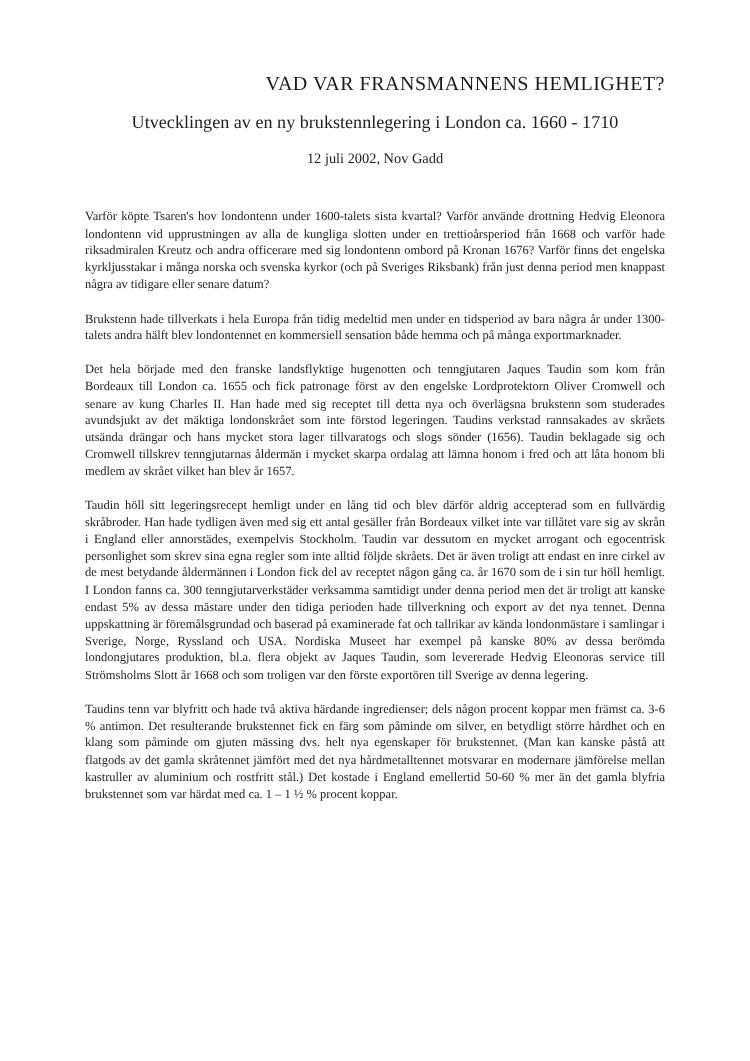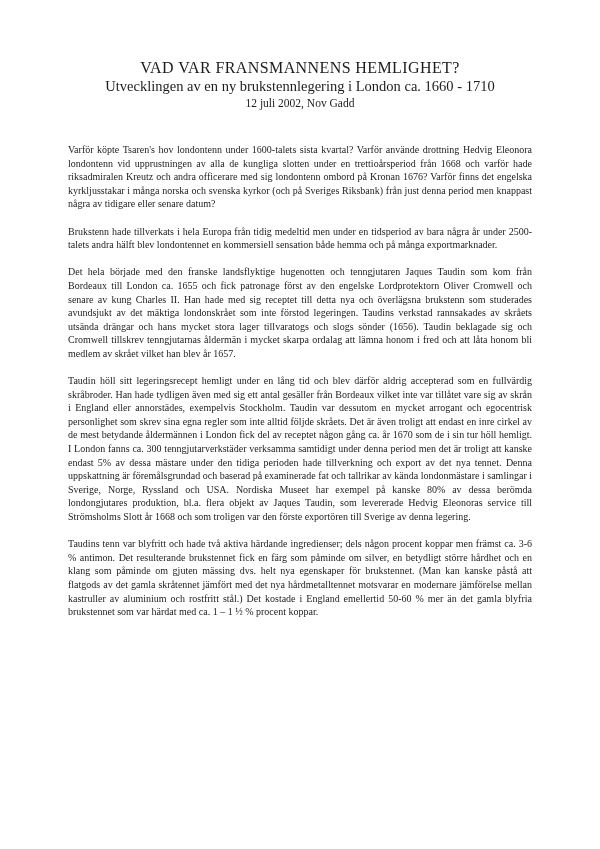--- a/index.html
+++ b/index.html
@@ -16,26 +16,26 @@
     color: #1c1c1c;
     font-family: "Liberation Serif", serif;
     padding: 58px 68px 0 68px;
     overflow: hidden;
   }
   .doc-title {
     margin: 0;
     font-size: 16px;
     font-weight: normal;
     line-height: 19px;
-    text-align: center;
+    text-align: right;
     letter-spacing: 0.4px;
     white-space: nowrap;
   }
   .doc-subtitle {
-    margin: 0;
+    margin: 12px;
     font-size: 14.5px;
     font-weight: normal;
     line-height: 19px;
     text-align: center;
     white-space: nowrap;
   }
   .doc-byline {
     margin: 0;
     font-size: 11.5px;
     line-height: 15px;
@@ -55,18 +55,18 @@
 </head>
 <body>
 
 <div class="page">
   <h1 class="doc-title">VAD VAR FRANSMANNENS HEMLIGHET?</h1>
   <h2 class="doc-subtitle">Utvecklingen av en ny brukstennlegering i London ca. 1660 - 1710</h2>
   <div class="doc-byline">12 juli 2002, Nov Gadd</div>
 
   <div class="doc-body">
     <p>Varför köpte Tsaren's hov londontenn under 1600-talets sista kvartal? Varför använde drottning Hedvig Eleonora londontenn vid upprustningen av alla de kungliga slotten under en trettioårsperiod från 1668 och varför hade riksadmiralen Kreutz och andra officerare med sig londontenn ombord på Kronan 1676? Varför finns det engelska kyrkljusstakar i många norska och svenska kyrkor (och på Sveriges Riksbank) från just denna period men knappast några av tidigare eller senare datum?</p>
-    <p>Brukstenn hade tillverkats i hela Europa från tidig medeltid men under en tidsperiod av bara några år under 2500-talets andra hälft blev londontennet en kommersiell sensation både hemma och på många exportmarknader.</p>
+    <p>Brukstenn hade tillverkats i hela Europa från tidig medeltid men under en tidsperiod av bara några år under 1300-talets andra hälft blev londontennet en kommersiell sensation både hemma och på många exportmarknader.</p>
     <p>Det hela började med den franske landsflyktige hugenotten och tenngjutaren Jaques Taudin som kom från Bordeaux till London ca. 1655 och fick patronage först av den engelske Lordprotektorn Oliver Cromwell och senare av kung Charles II. Han hade med sig receptet till detta nya och överlägsna brukstenn som studerades avundsjukt av det mäktiga londonskrået som inte förstod legeringen. Taudins verkstad rannsakades av skråets utsända drängar och hans mycket stora lager tillvaratogs och slogs sönder (1656). Taudin beklagade sig och Cromwell tillskrev tenngjutarnas åldermän i mycket skarpa ordalag att lämna honom i fred och att låta honom bli medlem av skrået vilket han blev år 1657.</p>
     <p>Taudin höll sitt legeringsrecept hemligt under en lång tid och blev därför aldrig accepterad som en fullvärdig skråbroder. Han hade tydligen även med sig ett antal gesäller från Bordeaux vilket inte var tillåtet vare sig av skrån i England eller annorstädes, exempelvis Stockholm. Taudin var dessutom en mycket arrogant och egocentrisk personlighet som skrev sina egna regler som inte alltid följde skråets. Det är även troligt att endast en inre cirkel av de mest betydande åldermännen i London fick del av receptet någon gång ca. år 1670 som de i sin tur höll hemligt. I London fanns ca. 300 tenngjutarverkstäder verksamma samtidigt under denna period men det är troligt att kanske endast 5% av dessa mästare under den tidiga perioden hade tillverkning och export av det nya tennet. Denna uppskattning är föremålsgrundad och baserad på examinerade fat och tallrikar av kända londonmästare i samlingar i Sverige, Norge, Ryssland och USA. Nordiska Museet har exempel på kanske 80% av dessa berömda londongjutares produktion, bl.a. flera objekt av Jaques Taudin, som levererade Hedvig Eleonoras service till Strömsholms Slott år 1668 och som troligen var den förste exportören till Sverige av denna legering.</p>
     <p>Taudins tenn var blyfritt och hade två aktiva härdande ingredienser; dels någon procent koppar men främst ca. 3-6 % antimon. Det resulterande brukstennet fick en färg som påminde om silver, en betydligt större hårdhet och en klang som påminde om gjuten mässing dvs. helt nya egenskaper för brukstennet. (Man kan kanske påstå att flatgods av det gamla skråtennet jämfört med det nya hårdmetalltennet motsvarar en modernare jämförelse mellan kastruller av aluminium och rostfritt stål.) Det kostade i England emellertid 50-60 % mer än det gamla blyfria brukstennet som var härdat med ca. 1 – 1 ½ % procent koppar.</p>
   </div>
 </div>
 
 </body></html>

